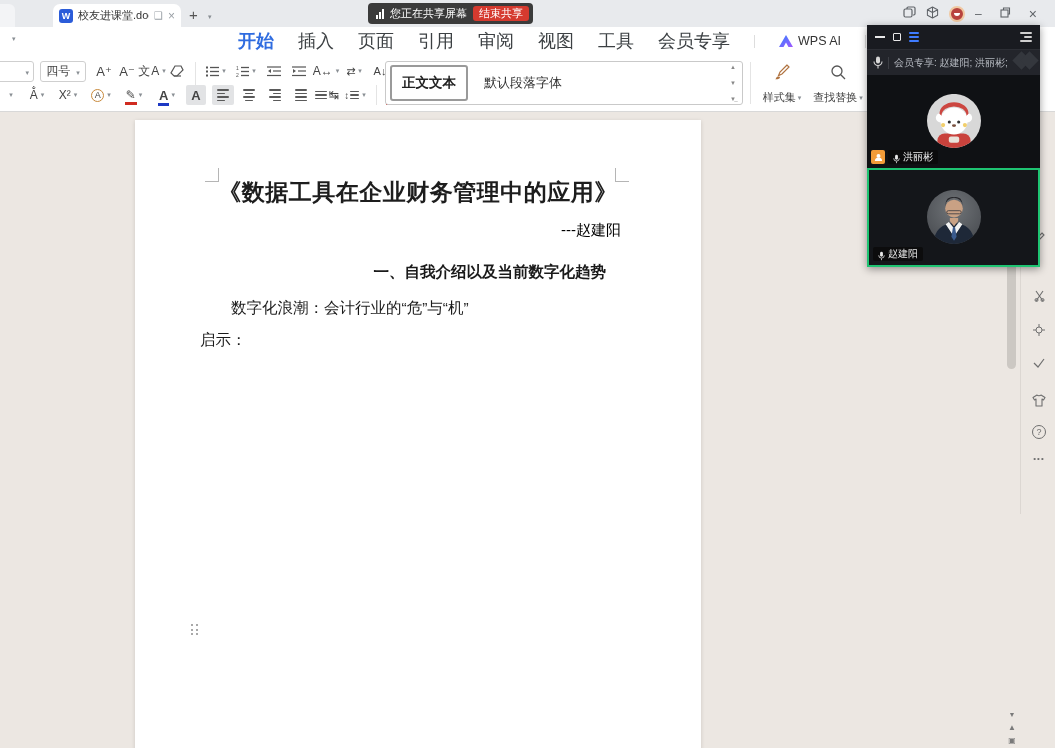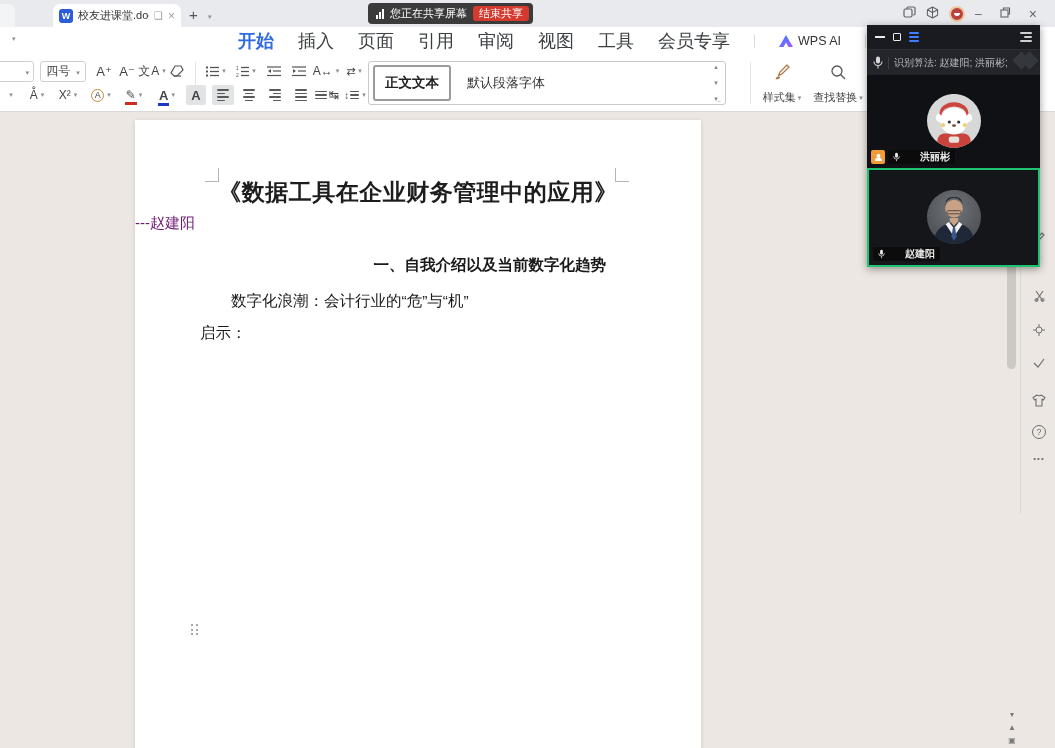--- a/index.html
+++ b/index.html
@@ -55,42 +55,42 @@
   .row1 { top:6px; } .row2 { top:30px; }
   .vsep { position:absolute; top:7px; height:42px; width:1px; background:#e4e4e4; }
   .combo { border:1px solid #cfcfcf; border-radius:3px; height:21px; display:flex;
     align-items:center; padding:0 4px; gap:4px; background:#fff; }
   .ubar { display:inline-block; position:relative; font-weight:bold; }
   .ubar::after { content:""; position:absolute; left:-1px; right:-1px; bottom:-3px; height:3px; }
   .ubar.red::after { background:#d02b20; } .ubar.blue::after { background:#1d39c4; }
   .selbox { background:#e2e3e5; border-radius:2px; }
   .ico-bars { display:inline-flex; flex-direction:column; gap:2px; }
   .ico-bars i { display:block; height:1.5px; background:#5a5a5a; border-radius:1px; }
-  .style-gallery { position:absolute; left:368px; top:6px; width:358px; height:44px;
+  .style-gallery { position:absolute; left:385px; top:6px; width:358px; height:44px;
     border:1px solid #c9c9c9; border-radius:3px; background:#fff; display:flex; align-items:center;text-align:center; }
   .style-sel { border:2px solid #9a9a9a; border-radius:3px; height:36px; margin-left:4px;
     padding:0 10px; display:flex; align-items:center; font-size:13.5px; font-weight:bold; color:#222; }
   .style-font { margin-left:16px; font-size:13px; color:#333; }
   .style-spin { position:absolute; right:3px; top:2px; bottom:2px; width:12px; display:flex;
     flex-direction:column; justify-content:space-between; align-items:center; color:#888; font-size:6px; }
   .bigbtn { position:absolute; top:6px; width:52px; height:46px; display:flex; flex-direction:column;
     align-items:center; justify-content:space-between; padding:3px 0 2px; }
   .bigbtn .lbl { font-size:11px; color:#444; white-space:nowrap; }
 
   
   .docarea { position:absolute; left:0; top:112px; width:1055px; height:636px; background:#ece7e2; overflow:hidden; }
   .page { position:absolute; left:135px; top:8px; width:566px; height:1200px; background:#fff;
     box-shadow:0 1px 4px rgba(0,0,0,.14); }
   .cropmark { position:absolute; width:14px; height:14px; border-color:#b5b5b5; }
   .cm-tl { left:70px; top:48px; border-left:1px solid #b5b5b5; border-top:1px solid #b5b5b5;
     border-left:none; border-top:none; border-right:1px solid #b5b5b5; border-bottom:1px solid #b5b5b5; }
   .cm-tr { right:72px; top:48px; border-left:1px solid #b5b5b5; border-bottom:1px solid #b5b5b5; }
   .doc-title { margin-top:56px; text-align:center; font-size:23px; font-weight:600; color:#1d1d1d;
     line-height:32px; letter-spacing:.5px; }
-  .doc-author { text-align:left; padding-right:80px; font-size:15px; color:#701a75; margin-top:6px; }
+  .doc-author { text-align:right; padding-right:80px; font-size:15px; color:#000000; margin-top:13px; }
   .doc-heading { margin:20px 95px 0; font-size:15.5px; font-weight:bold; color:#1a1a1a; line-height:24px;text-align:right; }
   .doc-body { margin:10px 66px 0 65px; }
   .doc-body p { font-size:15.5px; color:#1a1a1a; line-height:28.6px; text-align:justify; margin-top:3px; }
   p.ind3 { text-indent:3em; } p.ind2 { text-indent:2em; }
   .drag-handle { position:absolute; left:191px; top:512px; width:9px; height:14px;
     display:grid; grid-template-columns:3px 3px; grid-auto-rows:3px; gap:1.5px; }
   .drag-handle i { width:2px; height:2px; border-radius:50%; background:#8c8c8c; }
 
   
   .vthumb { position:absolute; left:1007px; top:3px; width:9px; height:254px; background:#ccc8c3; border-radius:5px; }
@@ -116,21 +116,21 @@
   .ms-deco { position:absolute; right:4px; top:4px; display:flex; }
   .ms-deco i { width:13px; height:13px; background:#34373d; transform:rotate(45deg); margin-left:-5px; }
   .tile { position:relative; background:#0f1114; }
   .tile1 { height:93px; }
   .tile2 { height:99px; border:2px solid #1ec472; background:#14161a; }
   .tile .av { position:absolute; left:50%; top:50%; transform:translate(-50%,-52%); }
   .badges { position:absolute; left:4px; bottom:4px; display:flex; gap:3px; align-items:center; }
   .host-badge { width:14px; height:14px; background:#f29b38; border-radius:2px;
     display:flex; align-items:center; justify-content:center; }
   .name-badge { background:rgba(10,10,10,.78); border-radius:2px; height:14px;
-    display:flex; align-items:center; gap:20px; padding:0 5px;font-weight:bold; }
+    display:flex; align-items:flex-end; gap:3px; padding:0 5px; }
   .name-badge span { color:#e9e9e9; font-size:10px; white-space:nowrap; }
 </style>
 </head>
 <body>
 
 <div class="titlebar">
   <div class="edge-stub"></div>
 
   <div class="doc-tab">
     <span class="wicon">W</span>
@@ -472,21 +472,21 @@
     </span>
   </div>
 
   <div class="meet-status">
     <svg width="10" height="13" viewBox="0 0 10 13">
         <rect x="3" y="0.5" width="4" height="7" rx="2" fill="#d8d8d8"></rect>
         <path d="M1 5.5a4 4 0 0 0 8 0" fill="none" stroke="#d8d8d8" stroke-width="1.1"></path>
         <line x1="5" y1="10" x2="5" y2="12.5" stroke="#d8d8d8" stroke-width="1.1"></line>
       </svg>
     <span class="ms-div"></span>
-    <span class="ms-text">识别算法: 赵建阳; 洪丽彬;</span>
+    <span class="ms-text">会员专享: 赵建阳; 洪丽彬;</span>
     <span class="ms-deco">
         <i></i>
         <i></i>
       </span>
   </div>
 
   <div class="tile tile1">
     <svg class="av" width="54" height="54" viewBox="0 0 52 52">
       <defs>
           <clipPath id="c1">

